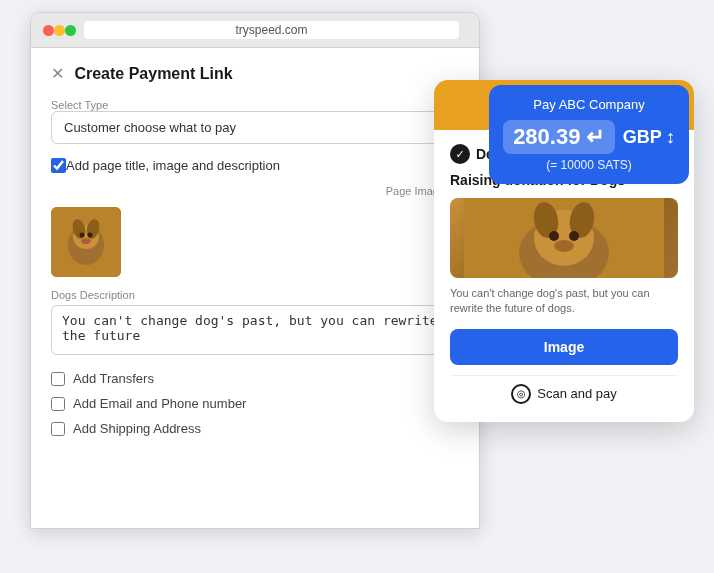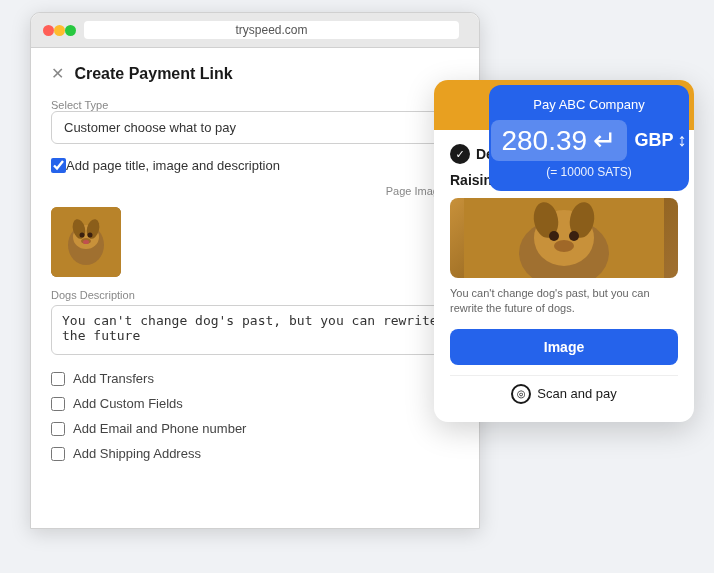--- a/index.html
+++ b/index.html
@@ -230,22 +230,22 @@
       display: flex;
       align-items: center;
       justify-content: center;
       gap: 8px;
       margin-bottom: 4px;
     }
     .pay-amount {
       background: rgba(255,255,255,0.25);
       border-radius: 8px;
       padding: 4px 10px;
-      font-size: 28px;
-      font-weight: 400;
+      font-size: 22px;
+      font-weight: 700;
       display: flex;
       align-items: center;
       gap: 6px;
     }
     .pay-currency {
       font-size: 18px;
       font-weight: 700;
       display: flex;
       align-items: center;
       gap: 4px;
@@ -407,24 +407,20 @@
       <textarea class="description-textarea" style="">You can't change dog's past, but you can rewrite the future</textarea>
     </div>
 
     <div>
       <div class="option-checkbox">
         <input type="checkbox" style="">
         <span class="option-label">Add Transfers</span>
       </div>
       <div class="option-checkbox">
         <input type="checkbox" style="">
-        <span class="option-label">Add Custom Fields</span>
-      </div>
-      <div class="option-checkbox">
-        <input type="checkbox" style="">
         <span class="option-label">Add Email and Phone number</span>
       </div>
       <div class="option-checkbox">
         <input type="checkbox" style="">
         <span class="option-label">Add Shipping Address</span>
       </div>
     </div>
   </div>
 </div>
 

